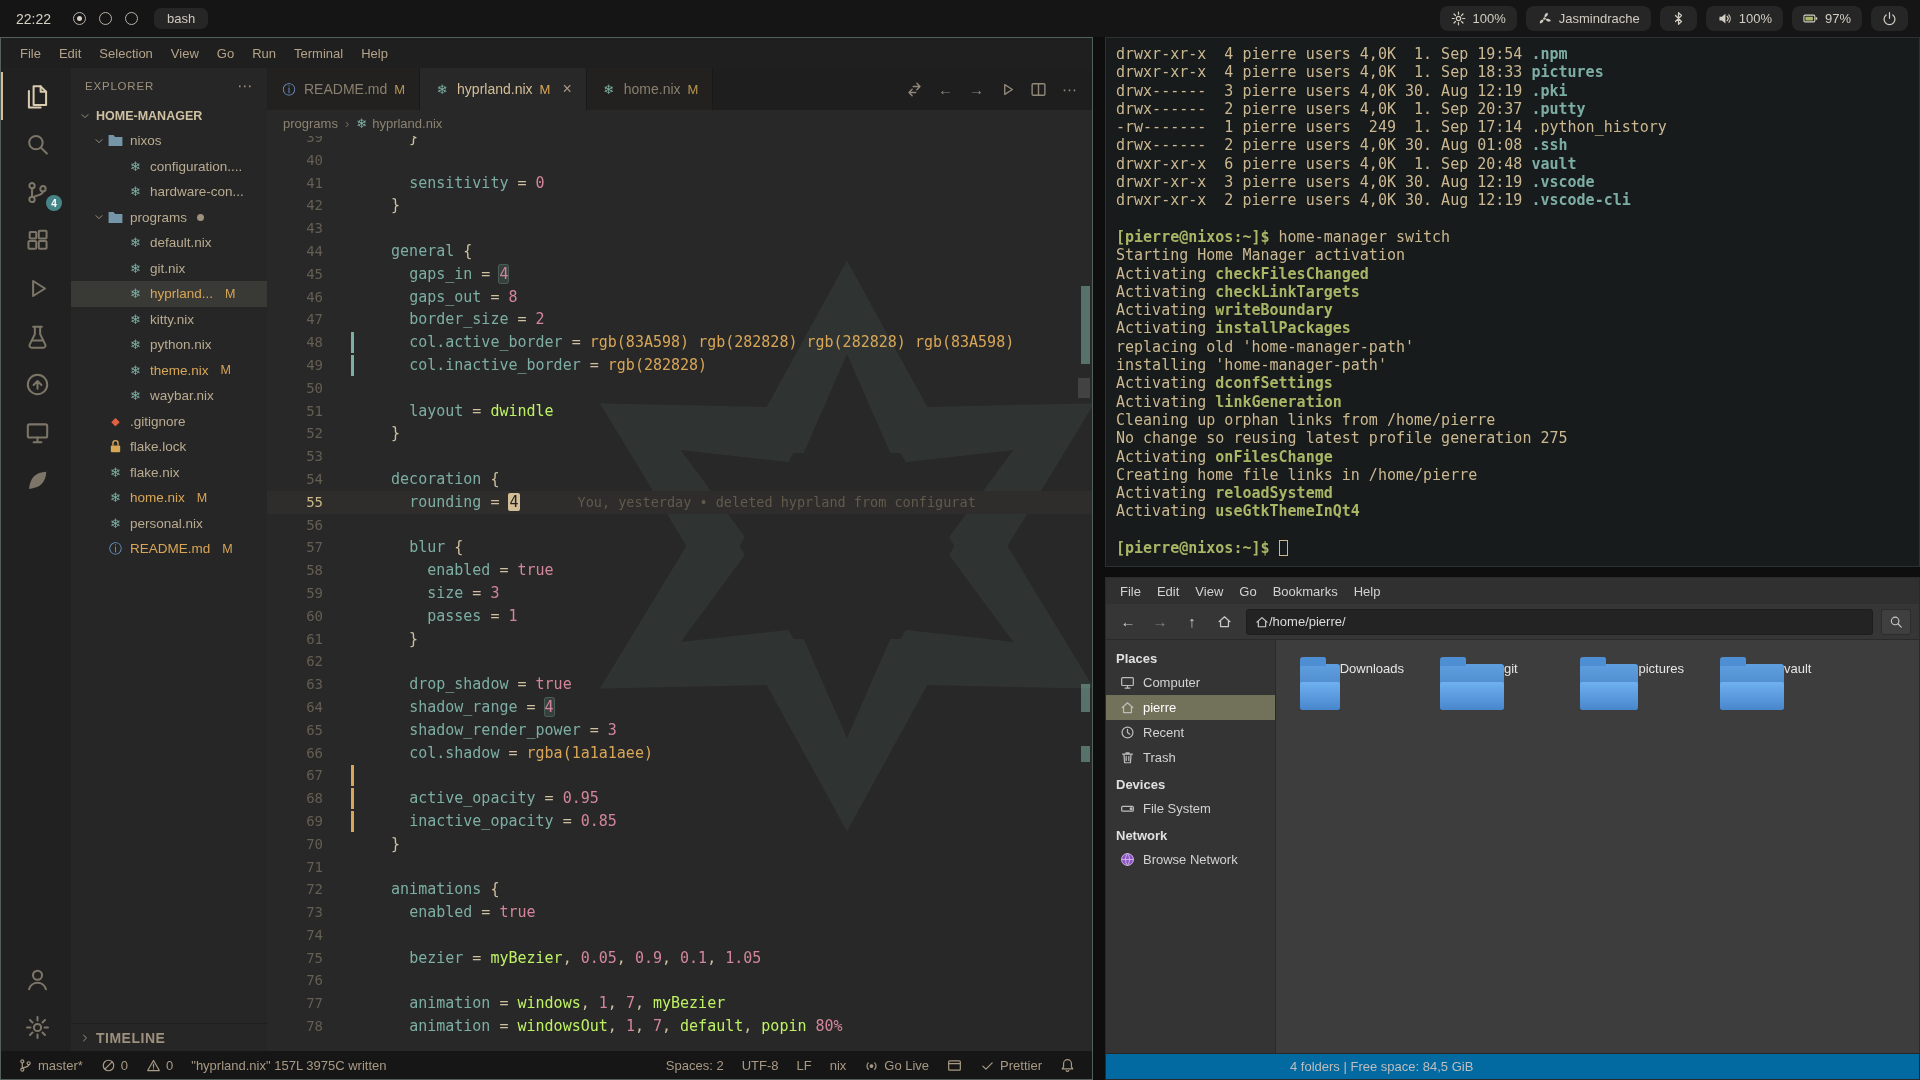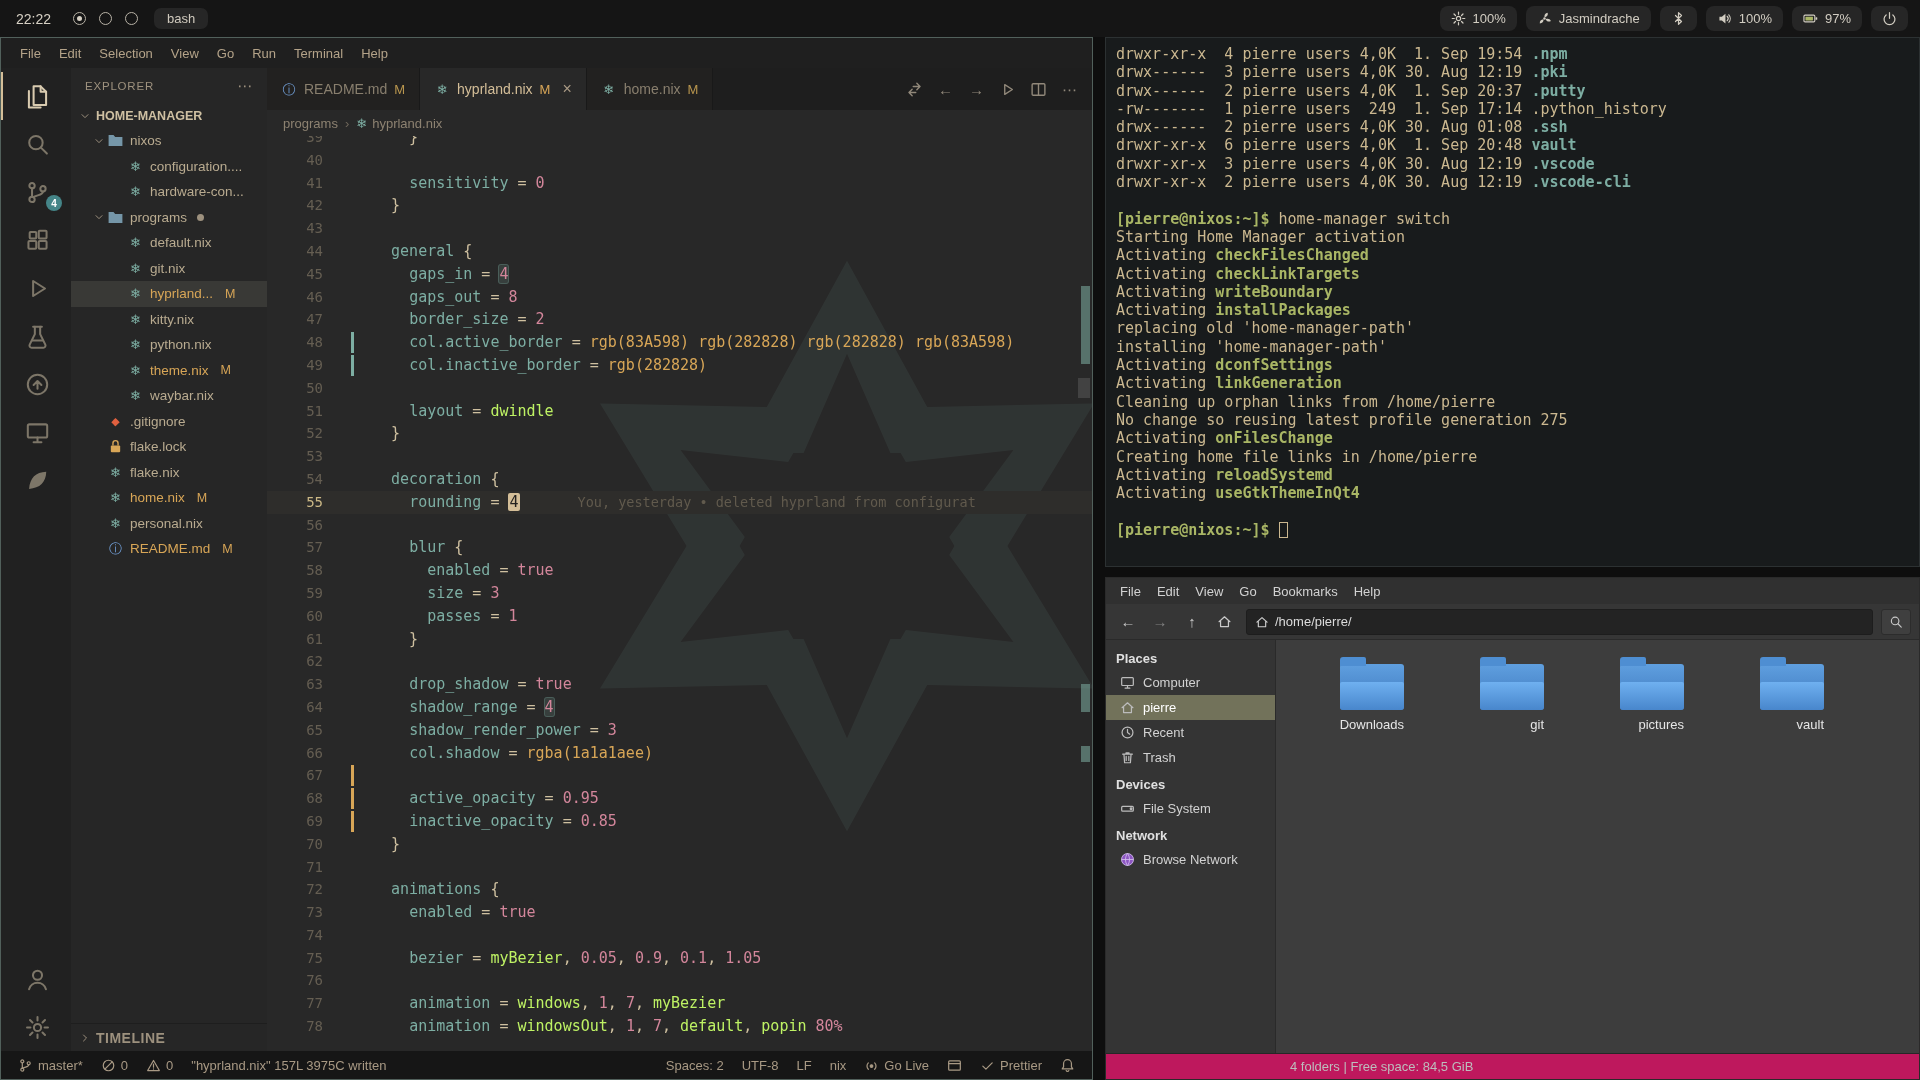--- a/index.html
+++ b/index.html
@@ -99,37 +99,37 @@
   .t-cursor{display:inline-block;width:9px;height:16px;border:1px solid #cbb890;vertical-align:-3px}
 
   
   #fm{position:absolute;left:1105px;top:577px;width:815px;height:503px;background:#3d3d3d;border:1px solid #2a2a2a;display:flex;flex-direction:column;color:#d6d6d6;font-size:13px}
   .fm-menubar{height:26px;background:#303030;display:flex;align-items:center;padding-left:6px;color:#d2d2d2;flex:none}
   .fm-menubar .menu-item{padding:0 8px}
   .fm-toolbar{height:36px;background:#363636;display:flex;align-items:center;gap:4px;padding:0 8px;border-bottom:1px solid #2a2a2a;flex:none}
   .fm-nav{width:28px;height:26px;display:flex;align-items:center;justify-content:center;color:#c9c9c9;border-radius:3px;cursor:pointer}
   .fm-nav:nth-child(2){color:#828282}
   .fm-nav svg{width:15px;height:15px}
-  .fm-path{flex:1;height:26px;background:#232323;border:1px solid #1d1d1d;border-radius:3px;display:flex;align-items:center;gap:6px;padding:0 8px;margin:0 4px;color:#dcdcdc}
+  .fm-path{flex:1;height:26px;background:#232323;border:1px solid #1d1d1d;border-radius:3px;display:flex;align-items:center;padding:0 8px;margin:0 4px;color:#dcdcdc}
   .fm-path .ico{width:14px;height:14px;color:#cfcfcf}
   .fm-search{width:30px;height:26px;background:#3f3f3f;border:1px solid #2c2c2c;border-radius:3px;display:flex;align-items:center;justify-content:center;color:#c9c9c9;cursor:pointer}
   .fm-search svg{width:14px;height:14px}
   .fm-body{flex:1;display:flex;min-height:0}
   .fm-side{width:170px;background:#343434;border-right:1px solid #2a2a2a;padding-top:4px;overflow:hidden;flex:none}
   .fm-head{font-weight:bold;color:#e0e0e0;padding:7px 10px 4px}
   .fm-row{height:25px;display:flex;align-items:center;gap:8px;padding-left:14px;color:#d2d2d2;cursor:pointer}
   .fm-row .ico{width:15px;height:15px;color:#bcbcbc}
   .fm-row.sel{background:#72725a;color:#fff}
   .fm-main{flex:1;padding:14px 0 0 24px;display:flex;align-items:flex-start;gap:36px;background:#3d3d3d}
-  .fm-item{width:104px;display:flex;flex-direction:column;align-items:flex-end;cursor:pointer}
+  .fm-item{width:104px;display:flex;flex-direction:row;align-items:flex-start;cursor:pointer}
   .fm-folder{width:64px;height:46px;background:linear-gradient(#5f9fdf,#3d77bd);border-radius:3px;position:relative;margin-top:10px}
   .fm-folder::before{content:"";position:absolute;top:-7px;left:0;width:26px;height:9px;background:#4e8ed2;border-radius:3px 2px 0 0}
   .fm-folder::after{content:"";position:absolute;left:0;right:0;bottom:0;height:28px;background:linear-gradient(#6fb0f0,#4886cc);border-radius:2px 2px 3px 3px}
   .fm-flabel{margin-top:7px;color:#e6e6e6}
-  .fm-status{height:26px;background:#be185d;border-top:1px solid #272727;display:flex;align-items:center;padding-left:184px;color:#bdbdbd;flex:none}
+  .fm-status{height:26px;background:#0369a1;border-top:1px solid #272727;display:flex;align-items:center;padding-left:184px;color:#bdbdbd;flex:none}
 </style>
 </head>
 <body>
 
 <div id="desktop">
 
   <div id="topbar">
     <span class="tb-clock">22:22</span>
     <span class="ws-group">
         <span class="ws active"></span>
@@ -730,20 +730,21 @@
               </svg>
             </span>
           </span>
         </div>
     </div>
   </div>
 
   <div id="terminal">
     <div>
         <div class="tline"><span class="t-t">drwxr-xr-x  4 pierre users 4,0K  1. Sep 19:54 </span><span class="t-d">.npm</span></div>
+        <div class="tline"><span class="t-t">drwxr-xr-x  4 pierre users 4,0K  1. Sep 18:33 </span><span class="t-d">pictures</span></div>
         <div class="tline"><span class="t-t">drwx------  3 pierre users 4,0K 30. Aug 12:19 </span><span class="t-d">.pki</span></div>
         <div class="tline"><span class="t-t">drwx------  2 pierre users 4,0K  1. Sep 20:37 </span><span class="t-d">.putty</span></div>
         <div class="tline"><span class="t-t">-rw-------  1 pierre users  249  1. Sep 17:14 .python_history</span></div>
         <div class="tline"><span class="t-t">drwx------  2 pierre users 4,0K 30. Aug 01:08 </span><span class="t-d">.ssh</span></div>
         <div class="tline"><span class="t-t">drwxr-xr-x  6 pierre users 4,0K  1. Sep 20:48 </span><span class="t-d">vault</span></div>
         <div class="tline"><span class="t-t">drwxr-xr-x  3 pierre users 4,0K 30. Aug 12:19 </span><span class="t-d">.vscode</span></div>
         <div class="tline"><span class="t-t">drwxr-xr-x  2 pierre users 4,0K 30. Aug 12:19 </span><span class="t-d">.vscode-cli</span></div>
         <div class="tline"></div>
         <div class="tline"><span class="t-g">[pierre@nixos:~]$</span><span class="t-t"> home-manager switch</span></div>
         <div class="tline"><span class="t-t">Starting Home Manager activation</span></div>

